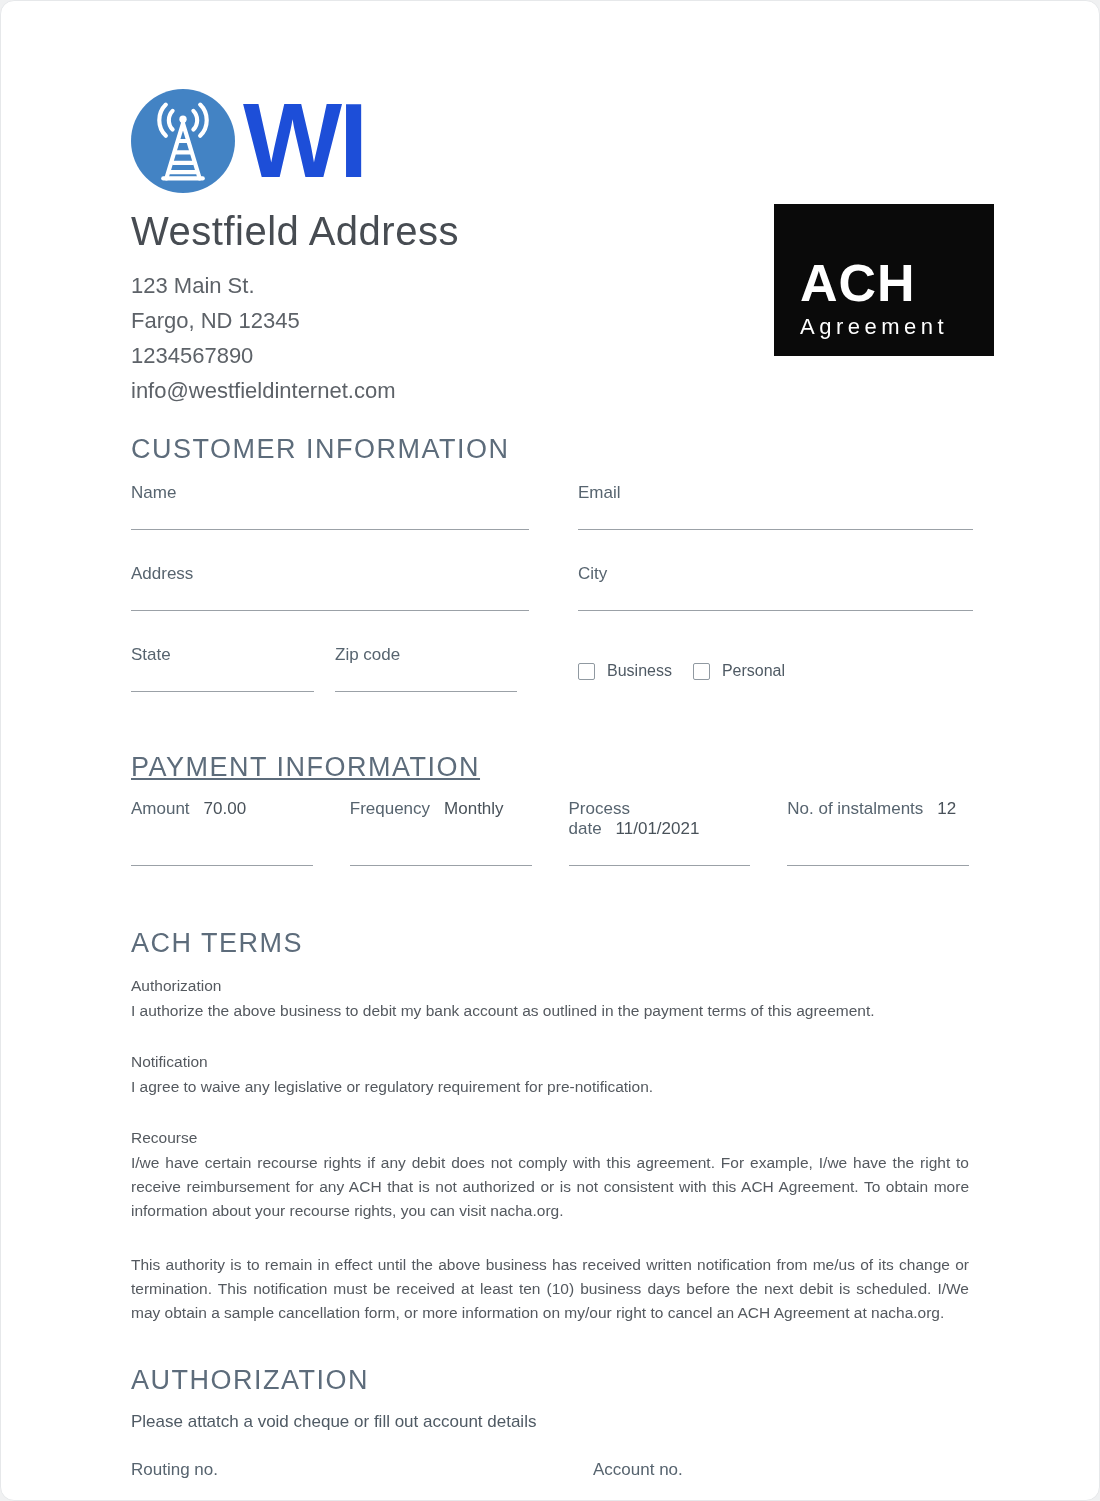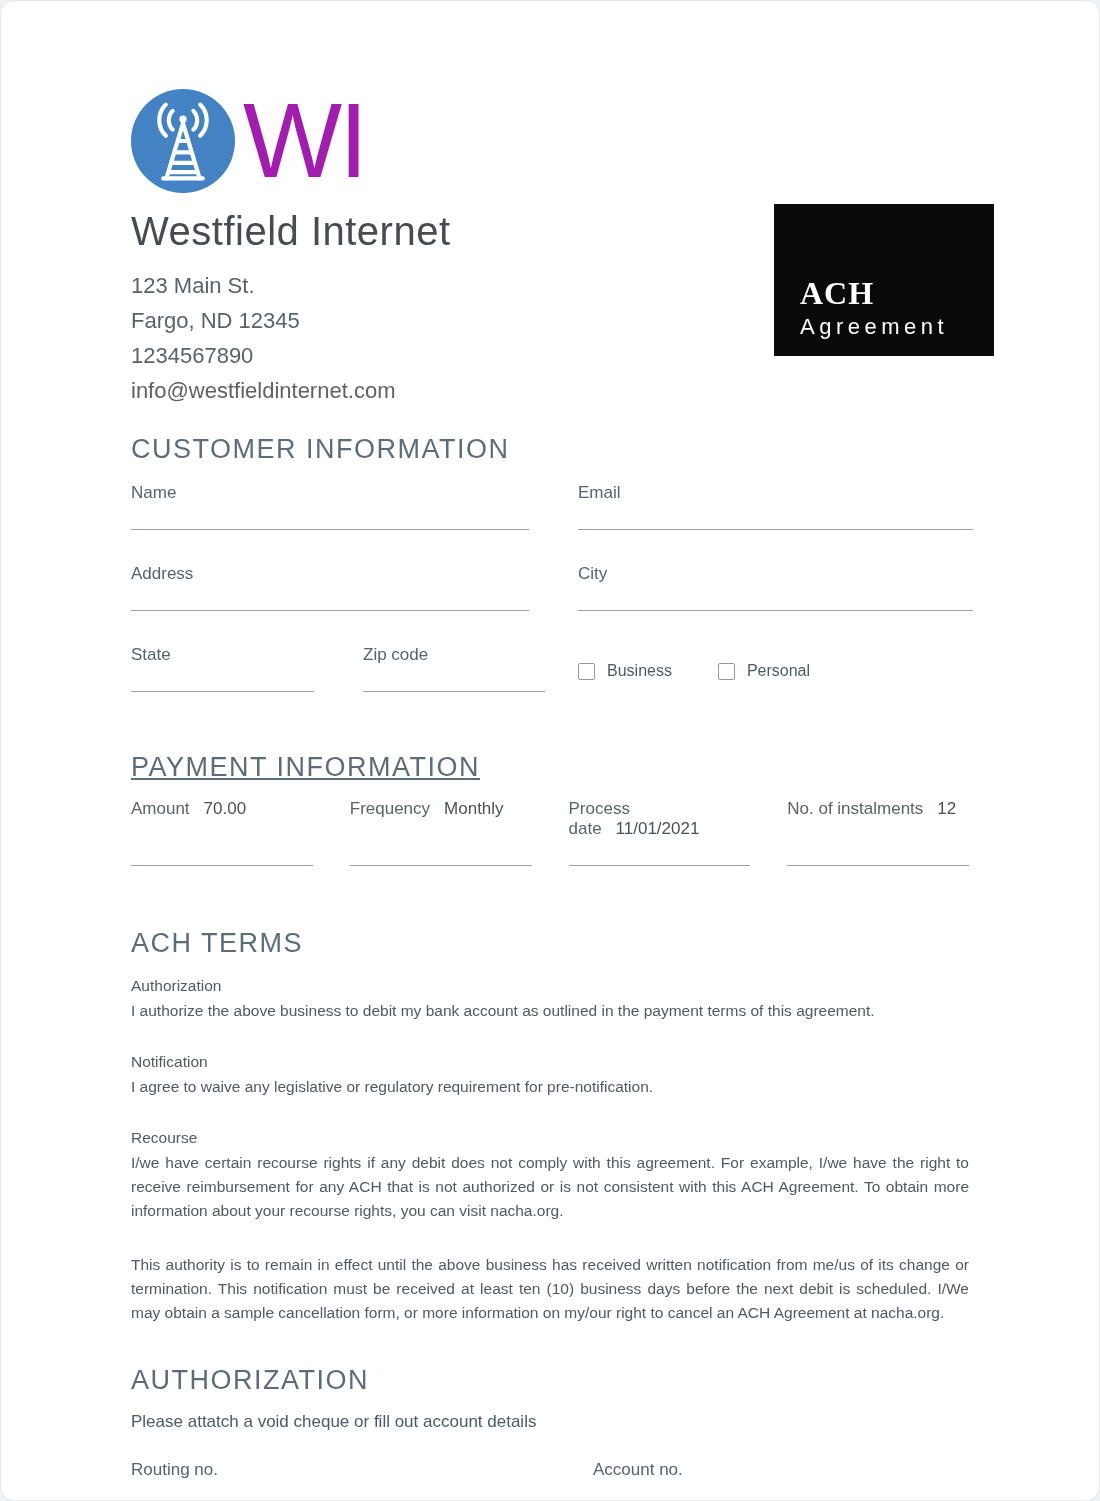--- a/index.html
+++ b/index.html
@@ -6,41 +6,41 @@
   .page{width:1100px;height:1501px;background:#ffffff;border:1px solid #e6e8ea;
         border-radius:14px;box-sizing:border-box;position:relative;overflow:hidden;
         font-family:"Liberation Sans", sans-serif;}
   .content{padding:0 130px;}
   
   .header{padding-top:88px;position:relative;}
   .logo-row{display:flex;align-items:center;gap:8px;height:104px;}
   .logo-circle{width:104px;height:104px;border-radius:50%;background:#4383c4;
                display:flex;align-items:center;justify-content:center;flex:0 0 auto;}
   .logo-circle svg{width:100%;height:100%;}
-  .logo-wi{font-size:105px;font-weight:normal;color:#a21caf;letter-spacing:-3px;line-height:0.9;}
+  .logo-wi{font-size:105px;font-weight:bold;color:#1d4ed8;letter-spacing:-3px;line-height:0.9;}
   .company-name{font-size:40px;color:#474c52;margin-top:16px;letter-spacing:0.5px;}
   .addr{margin-top:14px;font-size:22px;line-height:35px;color:#5d6268;}
   .badge{position:absolute;top:203px;right:-25px;width:220px;height:152px;background:#0a0a0a;
          color:#ffffff;display:flex;flex-direction:column;justify-content:flex-end;
          padding:0 0 16px 26px;box-sizing:border-box;}
-  .badge-title{font-size:32px;font-weight:bold;letter-spacing:1px;line-height:1;font-family:Liberation Serif, serif;}
+  .badge-title{font-size:52px;font-weight:bold;letter-spacing:1px;line-height:1;}
   .badge-sub{font-size:22px;letter-spacing:4.5px;margin-top:5px;}
   
   .section-h{font-size:27px;color:#5d6c7b;letter-spacing:1.5px;line-height:1.15;}
   .h-cust{margin-top:26px;}
   .h-pay{margin-top:60px;text-decoration:underline;}
   .h-terms{margin-top:62px;}
   .h-auth{margin-top:40px;}
   
   .field{border-bottom:1px solid #9ba1a7;padding-bottom:26px;min-height:18px;}
   .flabel{font-size:17px;color:#57646f;}
   .fvalue{font-size:17px;color:#49525a;margin-left:14px;}
   .cust-grid{display:grid;grid-template-columns:398px 395px;column-gap:49px;row-gap:34px;margin-top:18px;}
-  .split{display:grid;grid-template-columns:183px 182px;column-gap:49px;border-bottom:none;padding-bottom:0;}
-  .cb-row{display:flex;align-items:flex-start;gap:32px;border-bottom:none;padding-bottom:12px;align-self:end;}
+  .split{display:grid;grid-template-columns:183px 182px;column-gap:21px;border-bottom:none;padding-bottom:0;}
+  .cb-row{display:flex;align-items:flex-start;gap:7px;border-bottom:none;padding-bottom:12px;align-self:end;}
   .cb{display:flex;align-items:center;gap:12px;margin-right:14px;}
   .cb-box{width:15px;height:15px;border:1.5px solid #9099a1;border-radius:2px;background:#fff;flex:0 0 auto;}
   .cb-label{font-size:16px;color:#4f5a64;}
   .pay-grid{display:grid;grid-template-columns:1fr 1fr 1fr 1fr;column-gap:37px;margin-top:16px;}
   
   .clauses{margin-top:18px;}
   .clause{margin-bottom:30px;}
   .clause-title{font-size:15.5px;color:#54595f;margin-bottom:4px;}
   .clause-body{font-size:15.5px;line-height:24px;color:#54595f;margin:0;}
   .clause-body.justify{text-align:justify;}
@@ -76,21 +76,21 @@
           </svg>
         </div>
         <div class="logo-wi">WI</div>
       </div>
 
       <div class="badge">
         <div class="badge-title">ACH</div>
         <div class="badge-sub">Agreement</div>
       </div>
 
-      <div class="company-name">Westfield Internet</div>
+      <div class="company-name">Westfield Address</div>
       <div class="addr">
         <div>123 Main St.</div>
         <div>Fargo, ND 12345</div>
         <div>1234567890</div>
         <div>info@westfieldinternet.com</div>
       </div>
     </div>
 
     <div class="section-h h-cust">CUSTOMER INFORMATION</div>
     <div class="cust-grid">

